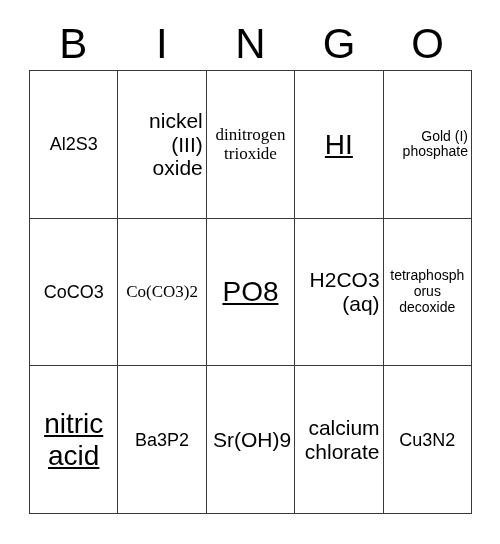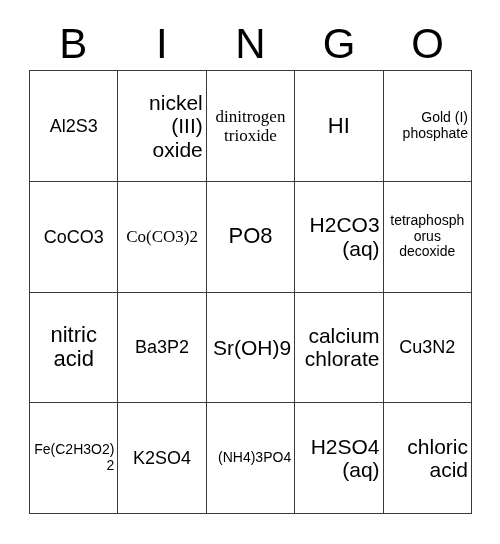--- a/index.html
+++ b/index.html
@@ -57,21 +57,21 @@
     vertical-align: middle;
     overflow: hidden;
     word-wrap: break-word;
   }
   .cell-text {
     display: block;
     line-height: 1.12;
     color: #000000;
   }
   
-  .fs-xl  { font-size: 22px; }
+  .fs-xl  { font-size: 28px; text-decoration: underline; }
   .fs-lg  { font-size: 18px; }
   .fs-md  { font-size: 21px; text-align: right; }
   .fs-sm  { font-size: 17px; font-family: Liberation Serif, serif; }
   .fs-xs  { font-size: 14px; text-align: right; }
   .fs-xxs { font-size: 14px; }
 </style>
 </head>
 <body>
 
 <div id="card-root">
@@ -130,33 +130,16 @@
         <td>
             <span class="cell-text fs-md">Sr(OH)9</span>
           </td>
         <td>
             <span class="cell-text fs-md">calcium chlorate</span>
           </td>
         <td>
             <span class="cell-text fs-lg">Cu3N2</span>
           </td>
       </tr>
-      <tr>
-        <td>
-            <span class="cell-text fs-xs">Fe(C2H3O2)2</span>
-          </td>
-        <td>
-            <span class="cell-text fs-lg">K2SO4</span>
-          </td>
-        <td>
-            <span class="cell-text fs-xs">(NH4)3PO4</span>
-          </td>
-        <td>
-            <span class="cell-text fs-md">H2SO4 (aq)</span>
-          </td>
-        <td>
-            <span class="cell-text fs-md">chloric acid</span>
-          </td>
-      </tr>
     </tbody>
   </table>
 
 </div>
 
 </body></html>

